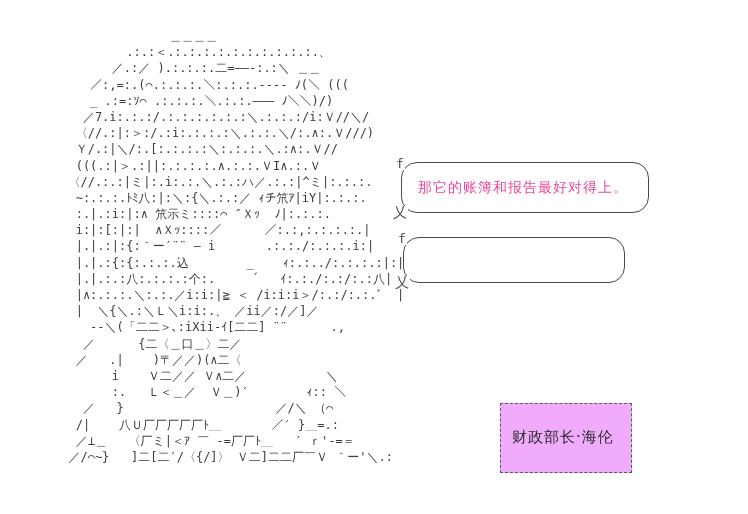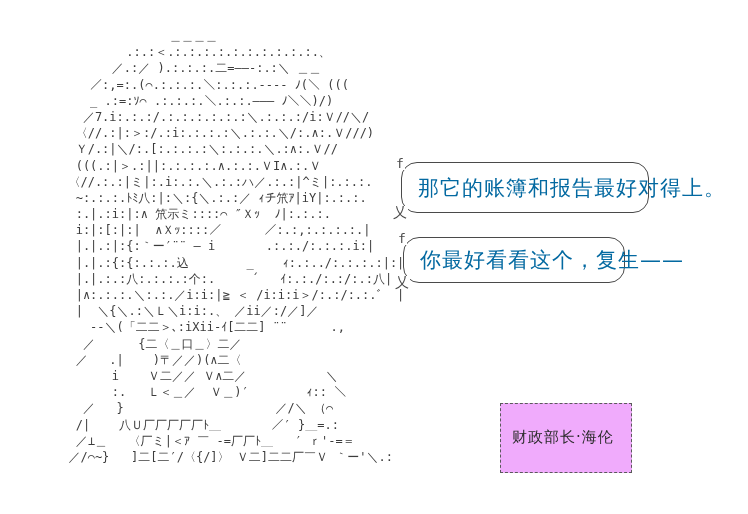--- a/index.html
+++ b/index.html
@@ -27,22 +27,22 @@
   .bubble{
     position:absolute;
     border:1px solid #4a4a4a;
     border-radius:16px;
     background:#ffffff;
     box-sizing:border-box;
     display:flex;
     align-items:center;
   }
   .bubble .text{
-    font-size:21px;
-    color:#0369a1;
+    font-size:14px;
+    color:#ec4899;
     letter-spacing:1px;
     padding:0 16px;
     white-space:nowrap;
   }
   .tail{
     position:absolute;
     font-family:"DejaVu Sans Mono","DejaVu Sans",monospace,sans-serif;
     font-size:13px;
     color:#4a4a4a;
     background:#ffffff;
@@ -80,20 +80,19 @@
 
   <div class="bubble" id="bubble-1">
     <span class="tail tail-top">f</span>
     <span class="tail tail-bottom">乂</span>
     <span class="text">那它的账簿和报告最好对得上。</span>
   </div>
 
   <div class="bubble" id="bubble-2">
     <span class="tail tail-top">f</span>
     <span class="tail tail-bottom">乂</span>
-    <span class="text">你最好看看这个，复生——</span>
   </div>
 
   <div class="name-box">
     <span class="text">财政部长·海伦</span>
   </div>
 
 </div>
 
 </body></html>

